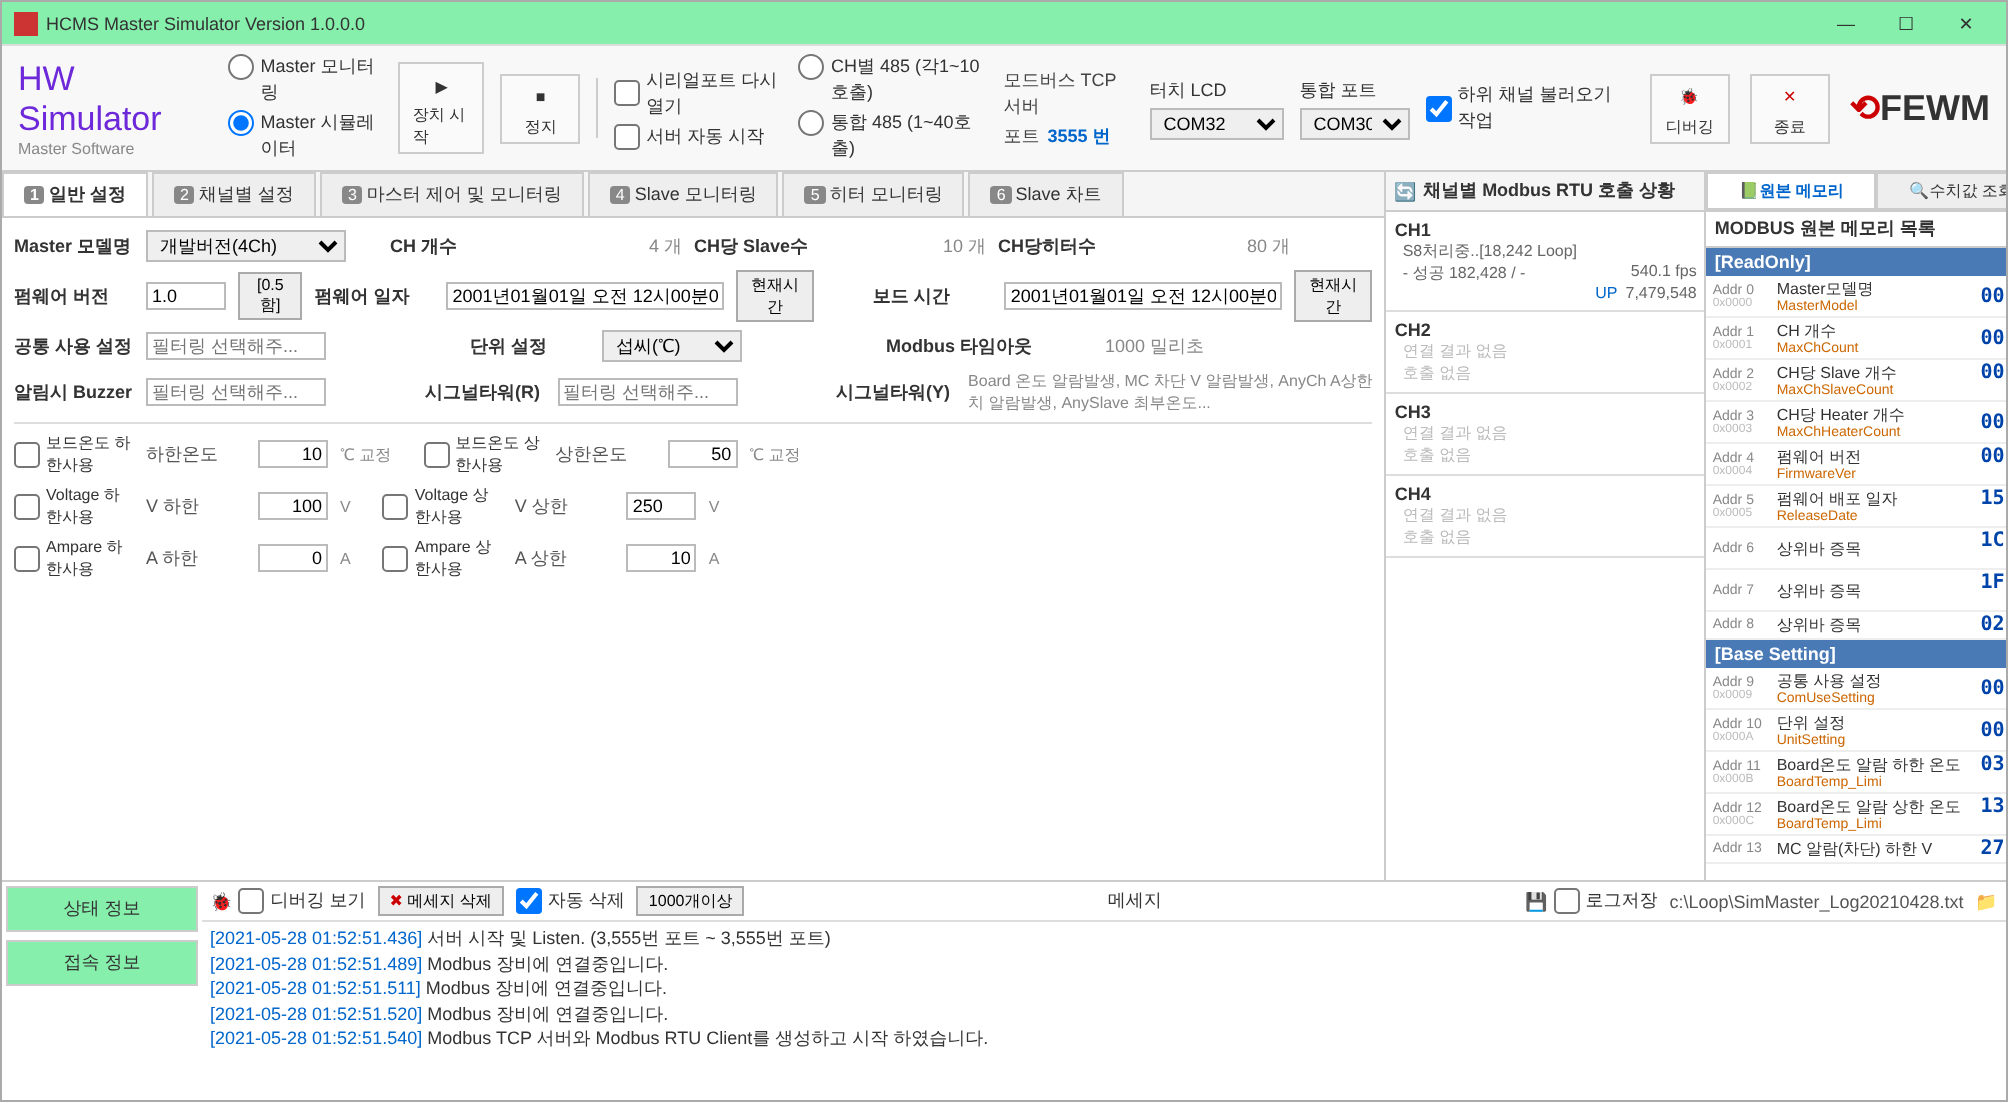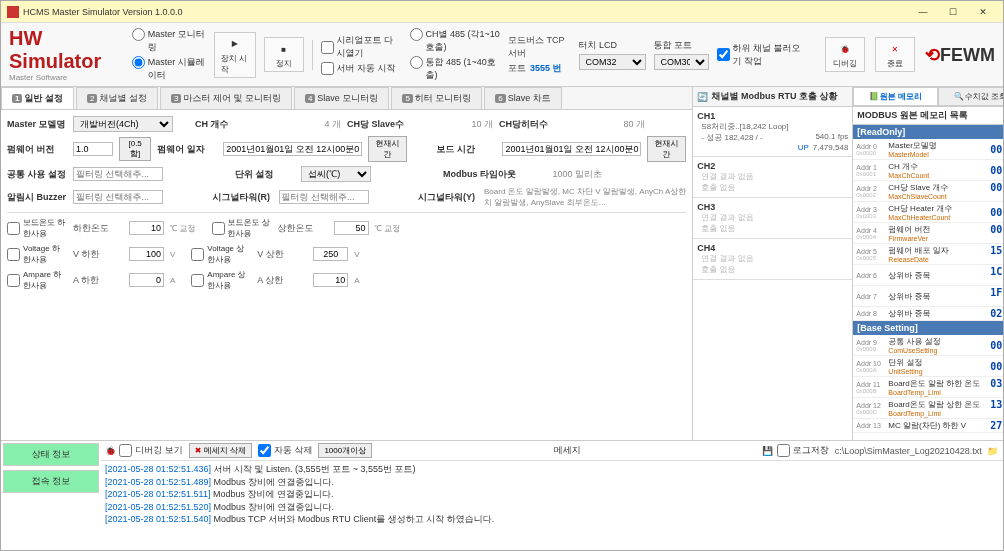--- a/index.html
+++ b/index.html
@@ -1,24 +1,24 @@
 <!DOCTYPE html>
 <html><head>
 <meta charset="utf-8">
 <style>
 * { box-sizing: border-box; margin: 0; padding: 0; }
 body { font-family: "Malgun Gothic", sans-serif; font-size: 9px; background: #f0f0f0; color: #333; overflow: hidden; }
 .window { width: 1004px; height: 551px; background: #fff; border: 1px solid #aaa; display: flex; flex-direction: column; }
-.titlebar { height: 22px; display: flex; align-items: center; padding: 0 6px; border-bottom: 1px solid #ddd; background: #fef9c3; }
+.titlebar { height: 22px; display: flex; align-items: center; padding: 0 6px; border-bottom: 1px solid #ddd; background: #86efac; }
 .titlebar-icon { width: 12px; height: 12px; margin-right: 4px; }
 .titlebar-title { flex: 1; font-size: 9px; }
 .winbtn { width: 28px; height: 18px; display: flex; align-items: center; justify-content: center; margin-left: 2px; cursor: pointer; }
 
 .toolbar { display: flex; align-items: center; padding: 4px 8px; border-bottom: 1px solid #ccc; background: #f8f8f8; gap: 8px; }
-.brand { font-size: 20px; font-weight: bold; color: #b91c1c; margin-right: 10px; }
+.brand { font-size: 17px; font-weight: normal; color: #6d28d9; margin-right: 10px; }
 .brand-sub { font-size: 8px; color: #888; display: block; }
 .radio-group { display: flex; flex-direction: column; gap: 2px; font-size: 9px; }
 .radio-row { display: flex; align-items: flex-start; gap: 3px; }
 .toolbtn { display: flex; flex-direction: column; align-items: center; padding: 2px 6px; border: 1px solid #ccc; background: #fafafa; cursor: pointer; font-size: 8px; min-width: 40px; }
 .toolbtn-icon { width: 18px; height: 18px; display: flex; align-items: center; justify-content: center; }
 .vsep { width: 1px; height: 30px; background: #ccc; }
 .port-row { display: flex; align-items: center; gap: 4px; font-size: 9px; }
 .port-label { color: #444; }
 .port-val { color: #0066cc; font-weight: bold; }
 .chk { display: flex; align-items: center; gap: 3px; }
@@ -270,21 +270,21 @@
               <span style="font-size:8px">Voltage 하한사용</span>
             </label>
           <span class="form-label2">V 하한</span>
           <input type="text" style="width: 35px; text-align: right;" value="100">
             <span class="unit-label">V</span>
           <label class="chk" style="width:60px;margin-left:10px">
               <input type="checkbox" style="">
               <span style="font-size:8px">Voltage 상한사용</span>
             </label>
           <span class="form-label2">V 상한</span>
-          <input type="text" style="width: 35px; text-align: center;" value="250">
+          <input type="text" style="width: 35px; text-align: left;" value="250">
             <span class="unit-label">V</span>
         </div>
         <div class="form-row">
           <label class="chk" style="width:60px">
               <input type="checkbox" style="">
               <span style="font-size:8px">Ampare 하한사용</span>
             </label>
           <span class="form-label2">A 하한</span>
           <input type="text" style="width: 35px; text-align: right;" value="0">
             <span class="unit-label">A</span>

